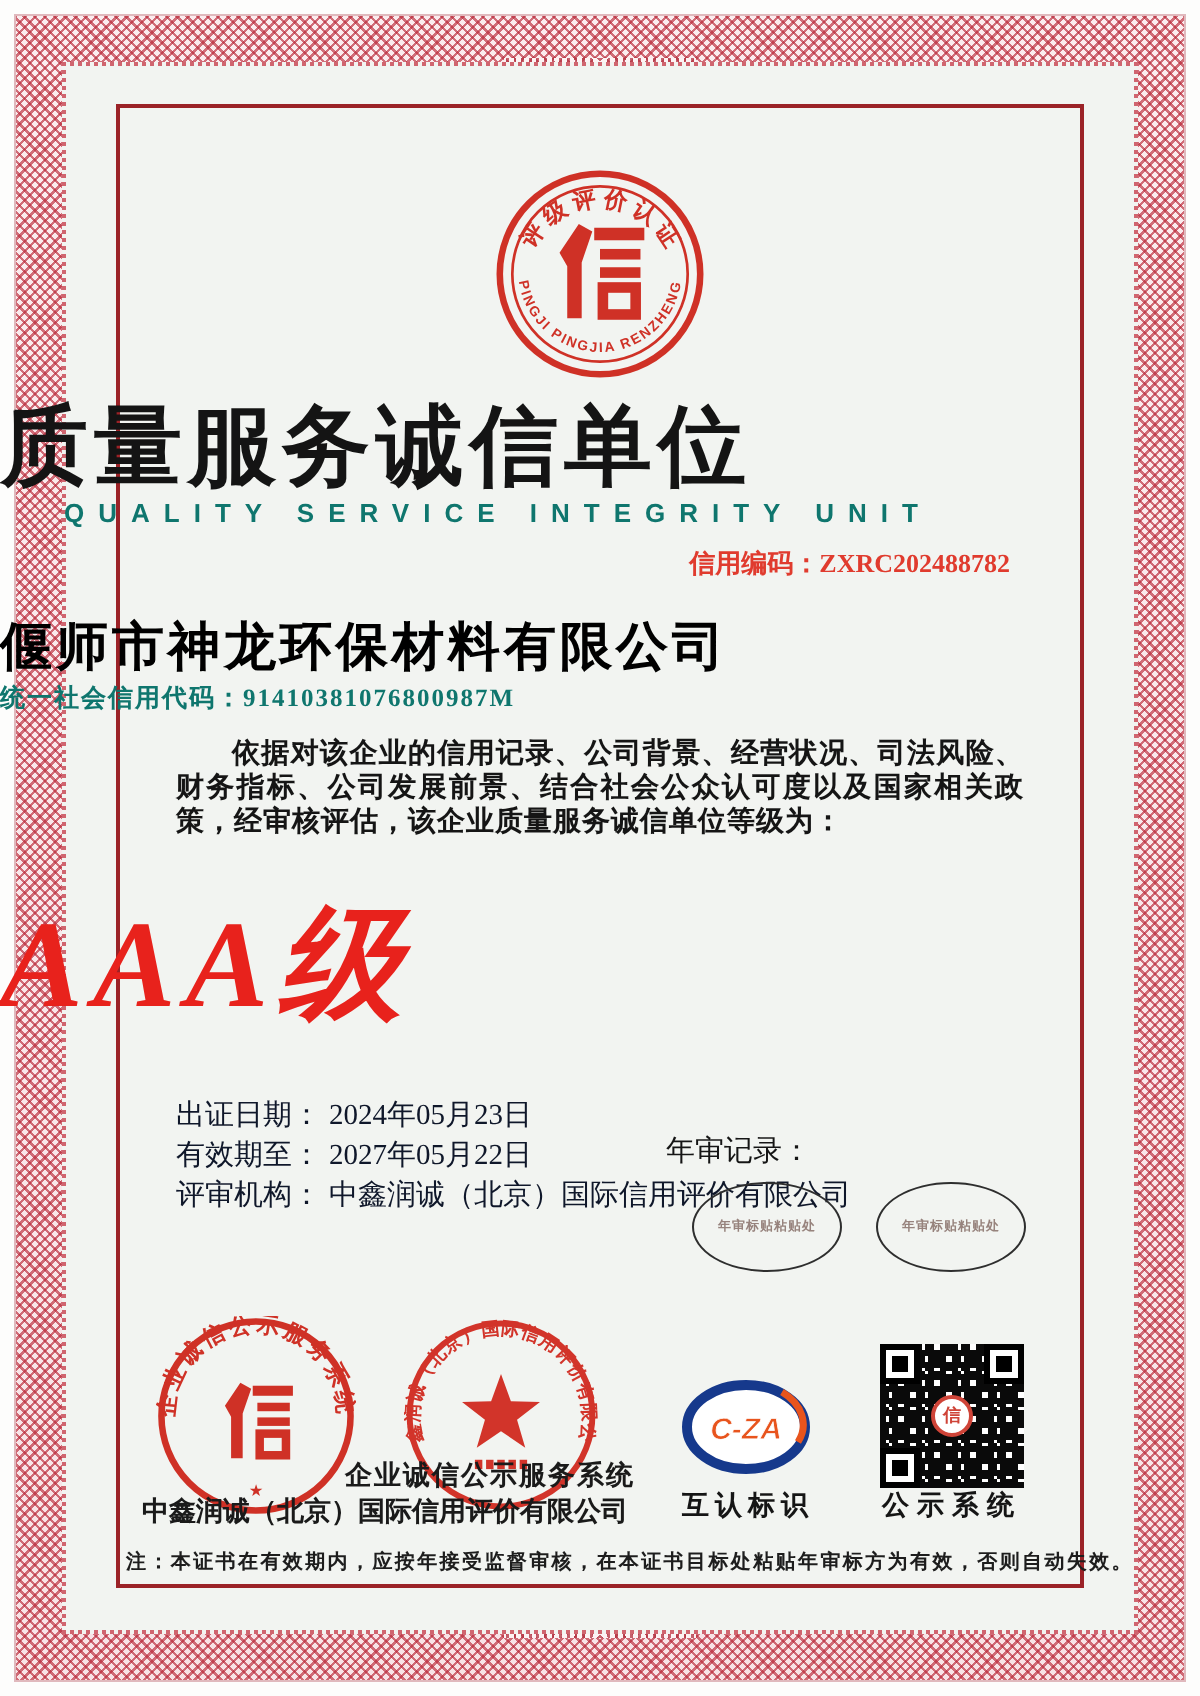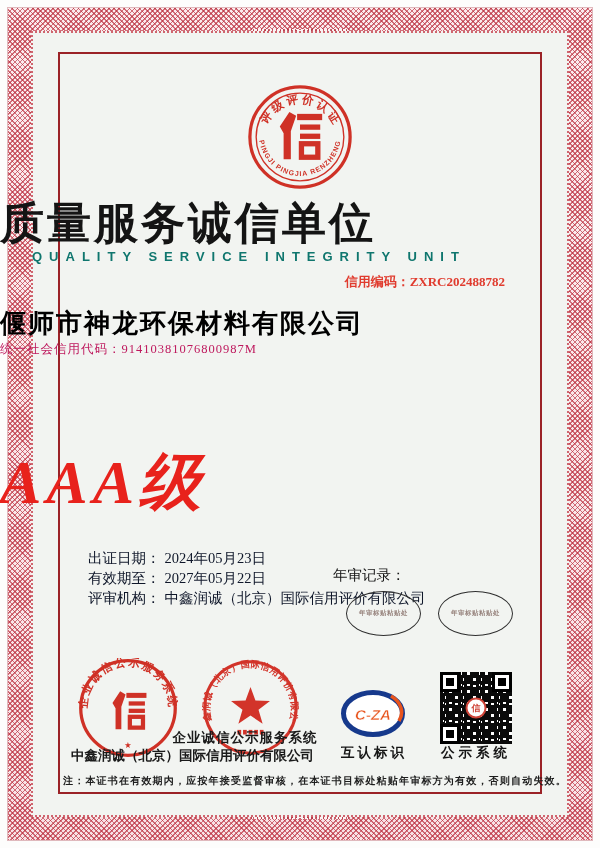--- a/index.html
+++ b/index.html
@@ -21,21 +21,21 @@
   .frame{position:absolute;left:58px;right:58px;top:52px;bottom:54px;border:2px solid #9b2227;}
   
   .abs{position:absolute;}
   .center{left:0;width:100%;text-align:left;}
   .logo{left:50%;top:84px;transform:translateX(-50%);}
   .title{top:194px;font-size:44px;font-weight:bold;color:#141414;letter-spacing:3px;}
   .subtitle{top:249px;font-size:13px;font-weight:bold;letter-spacing:7px;color:#0f766e;
             font-family:"Liberation Sans","DejaVu Sans",sans-serif;margin-left:32px;}
   .credit-line{top:273px;right:95px;font-size:13px;font-weight:bold;color:#e03b2e;}
   .company{top:306px;font-size:26px;font-weight:bold;color:#000000;letter-spacing:2px;}
-  .uscc{top:341px;font-size:12.5px;font-weight:normal;color:#be185d;letter-spacing:1px;}
+  .uscc{top:341px;font-size:12.5px;font-weight:bold;color:#0f766e;letter-spacing:1px;}
   .body-text{top:369px;left:88px;width:424px;font-size:14px;font-weight:bold;color:#151515;
              line-height:17px;text-align:justify;text-indent:2em;letter-spacing:.5px;}
   .grade{top:440px;font-size:62px;font-weight:bold;font-style:italic;color:#e8221c;letter-spacing:5px;}
   .details{top:548px;left:88px;}
   .detail-row{font-size:14.5px;font-weight:normal;color:#0f172a;line-height:20px;white-space:nowrap;}
   .detail-row .lbl{margin-right:4px;}
   .annual-label{left:333px;top:566px;font-size:14.5px;font-weight:normal;color:#151515;}
   .stickers{left:346px;top:591px;display:flex;gap:17px;}
   .sticker{width:73px;height:43px;border:1.6px solid #2e2e2e;border-radius:50%;
            display:flex;align-items:center;justify-content:center;
@@ -100,20 +100,21 @@
   <div class="abs center title">质量服务诚信单位</div>
   <div class="abs center subtitle">QUALITY SERVICE INTEGRITY UNIT</div>
 
   <div class="abs credit-line">
     <span>信用编码：</span><span>ZXRC202488782</span>
   </div>
 
   <div class="abs center company">偃师市神龙环保材料有限公司</div>
   <div class="abs center uscc">统一社会信用代码：91410381076800987M</div>
 
+  <div class="abs body-text">依据对该企业的信用记录、公司背景、经营状况、司法风险、财务指标、公司发展前景、结合社会公众认可度以及国家相关政策，经审核评估，该企业质量服务诚信单位等级为：</div>
 
   <div class="abs center grade">AAA级</div>
 
   <div class="abs details">
     <div class="detail-row">
       <span class="lbl">出证日期：</span><span>2024年05月23日</span>
     </div>
     <div class="detail-row">
       <span class="lbl">有效期至：</span><span>2027年05月22日</span>
     </div>

